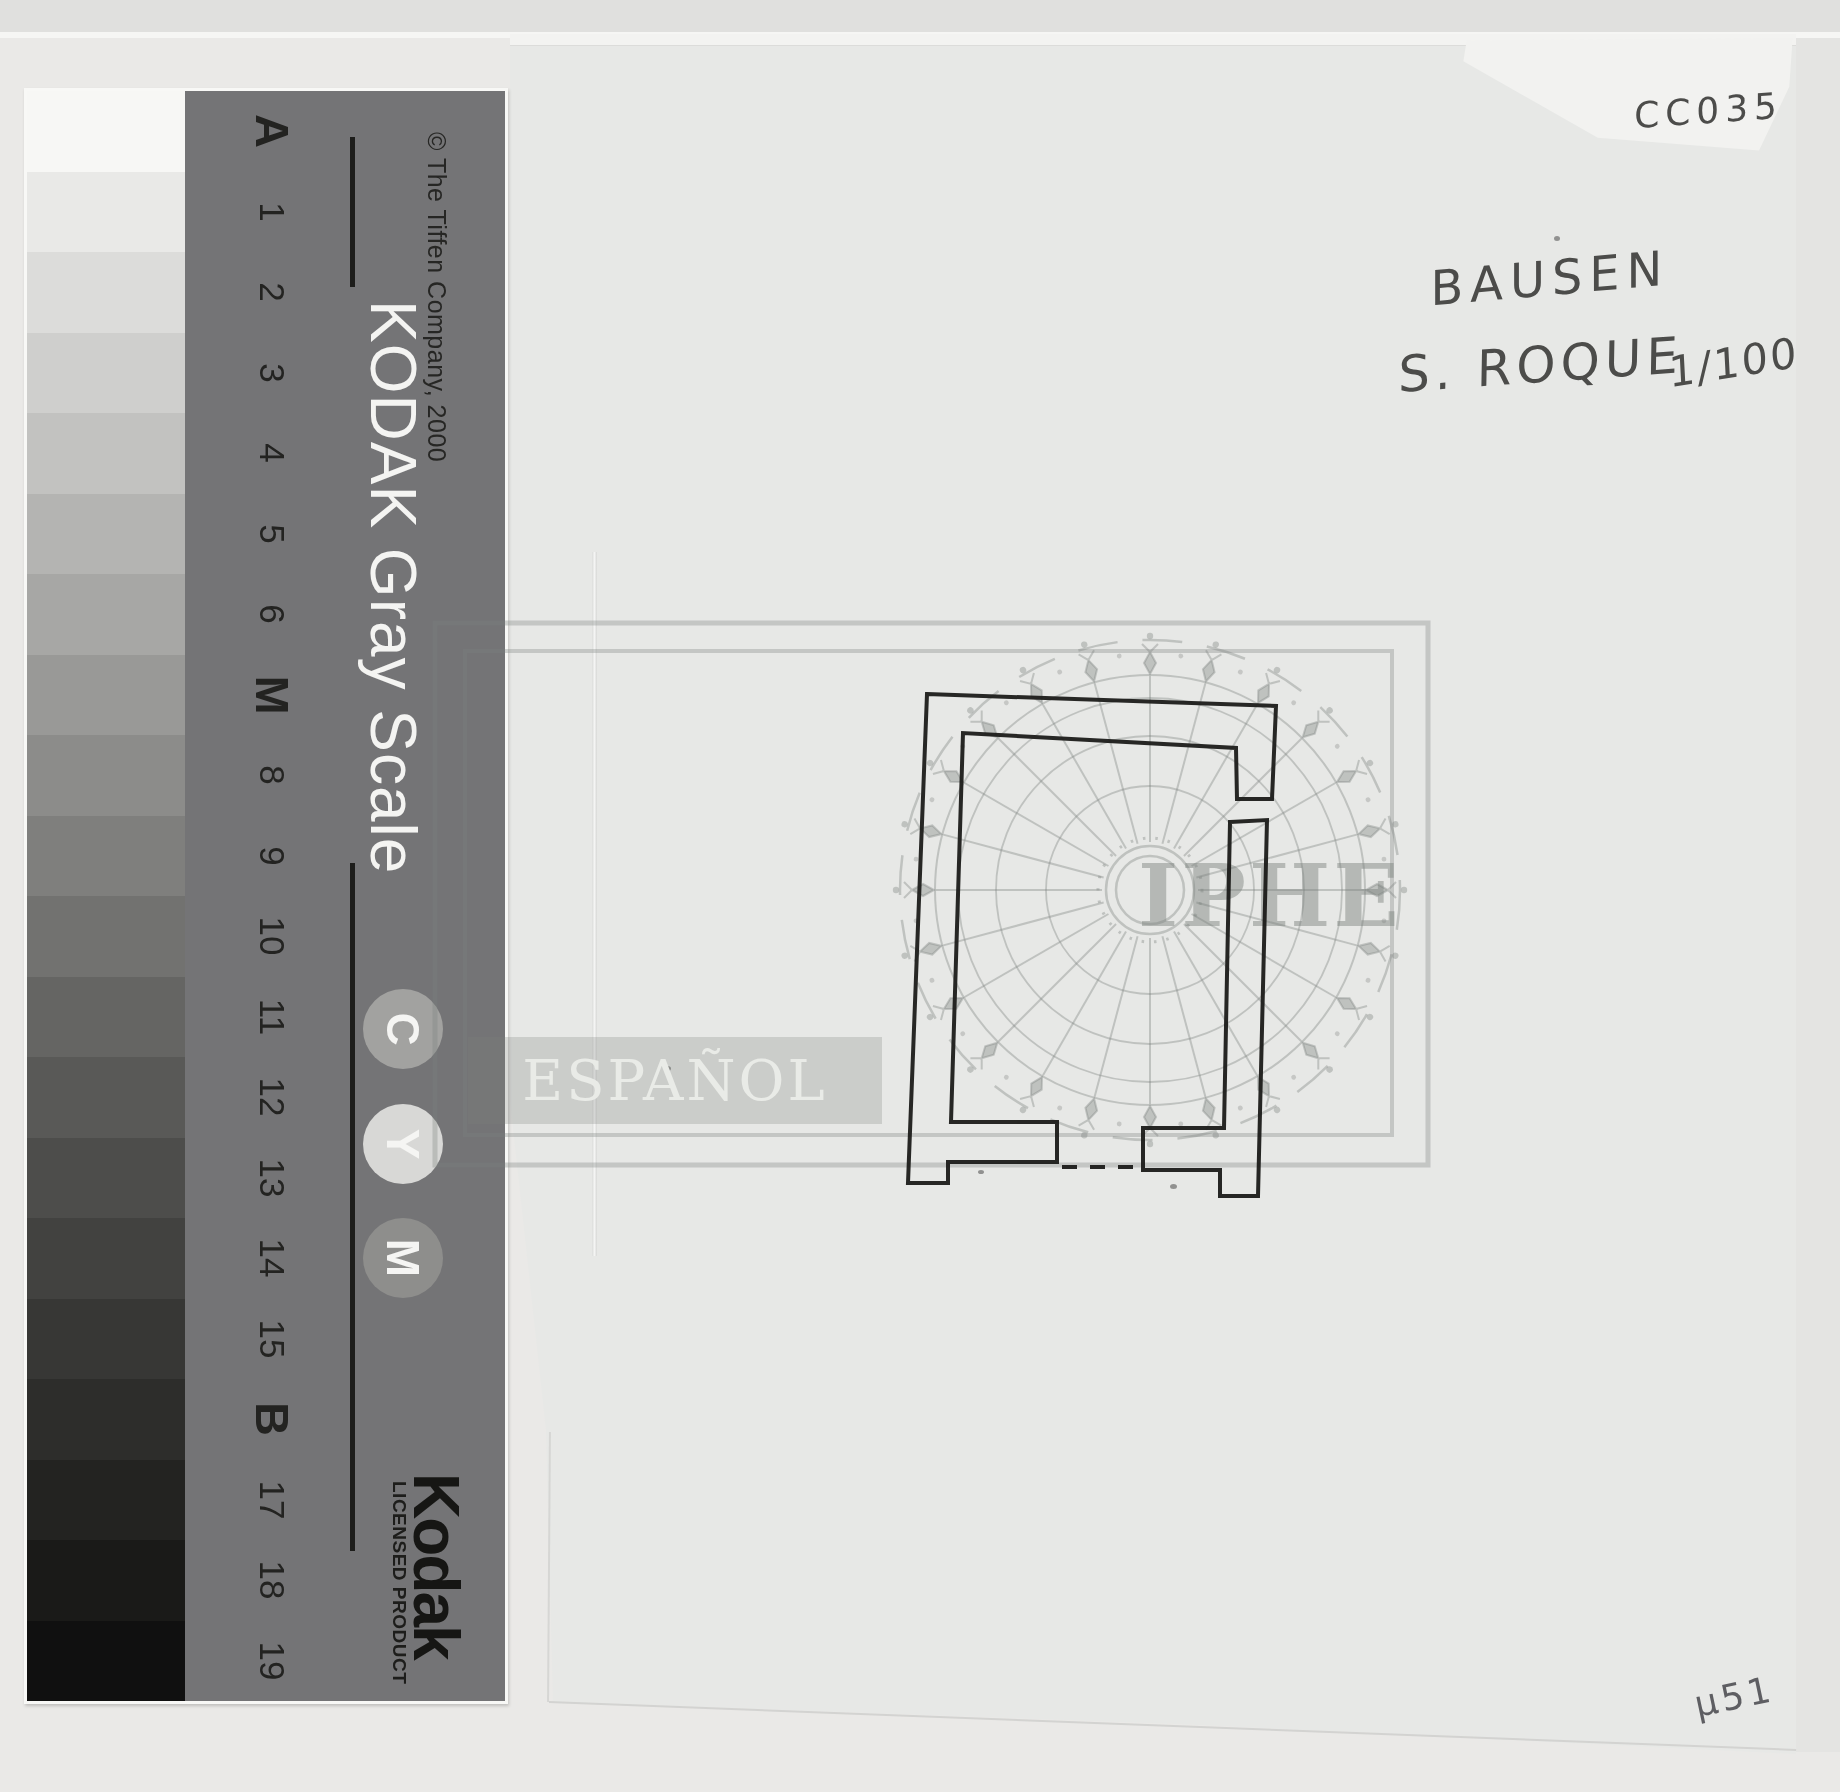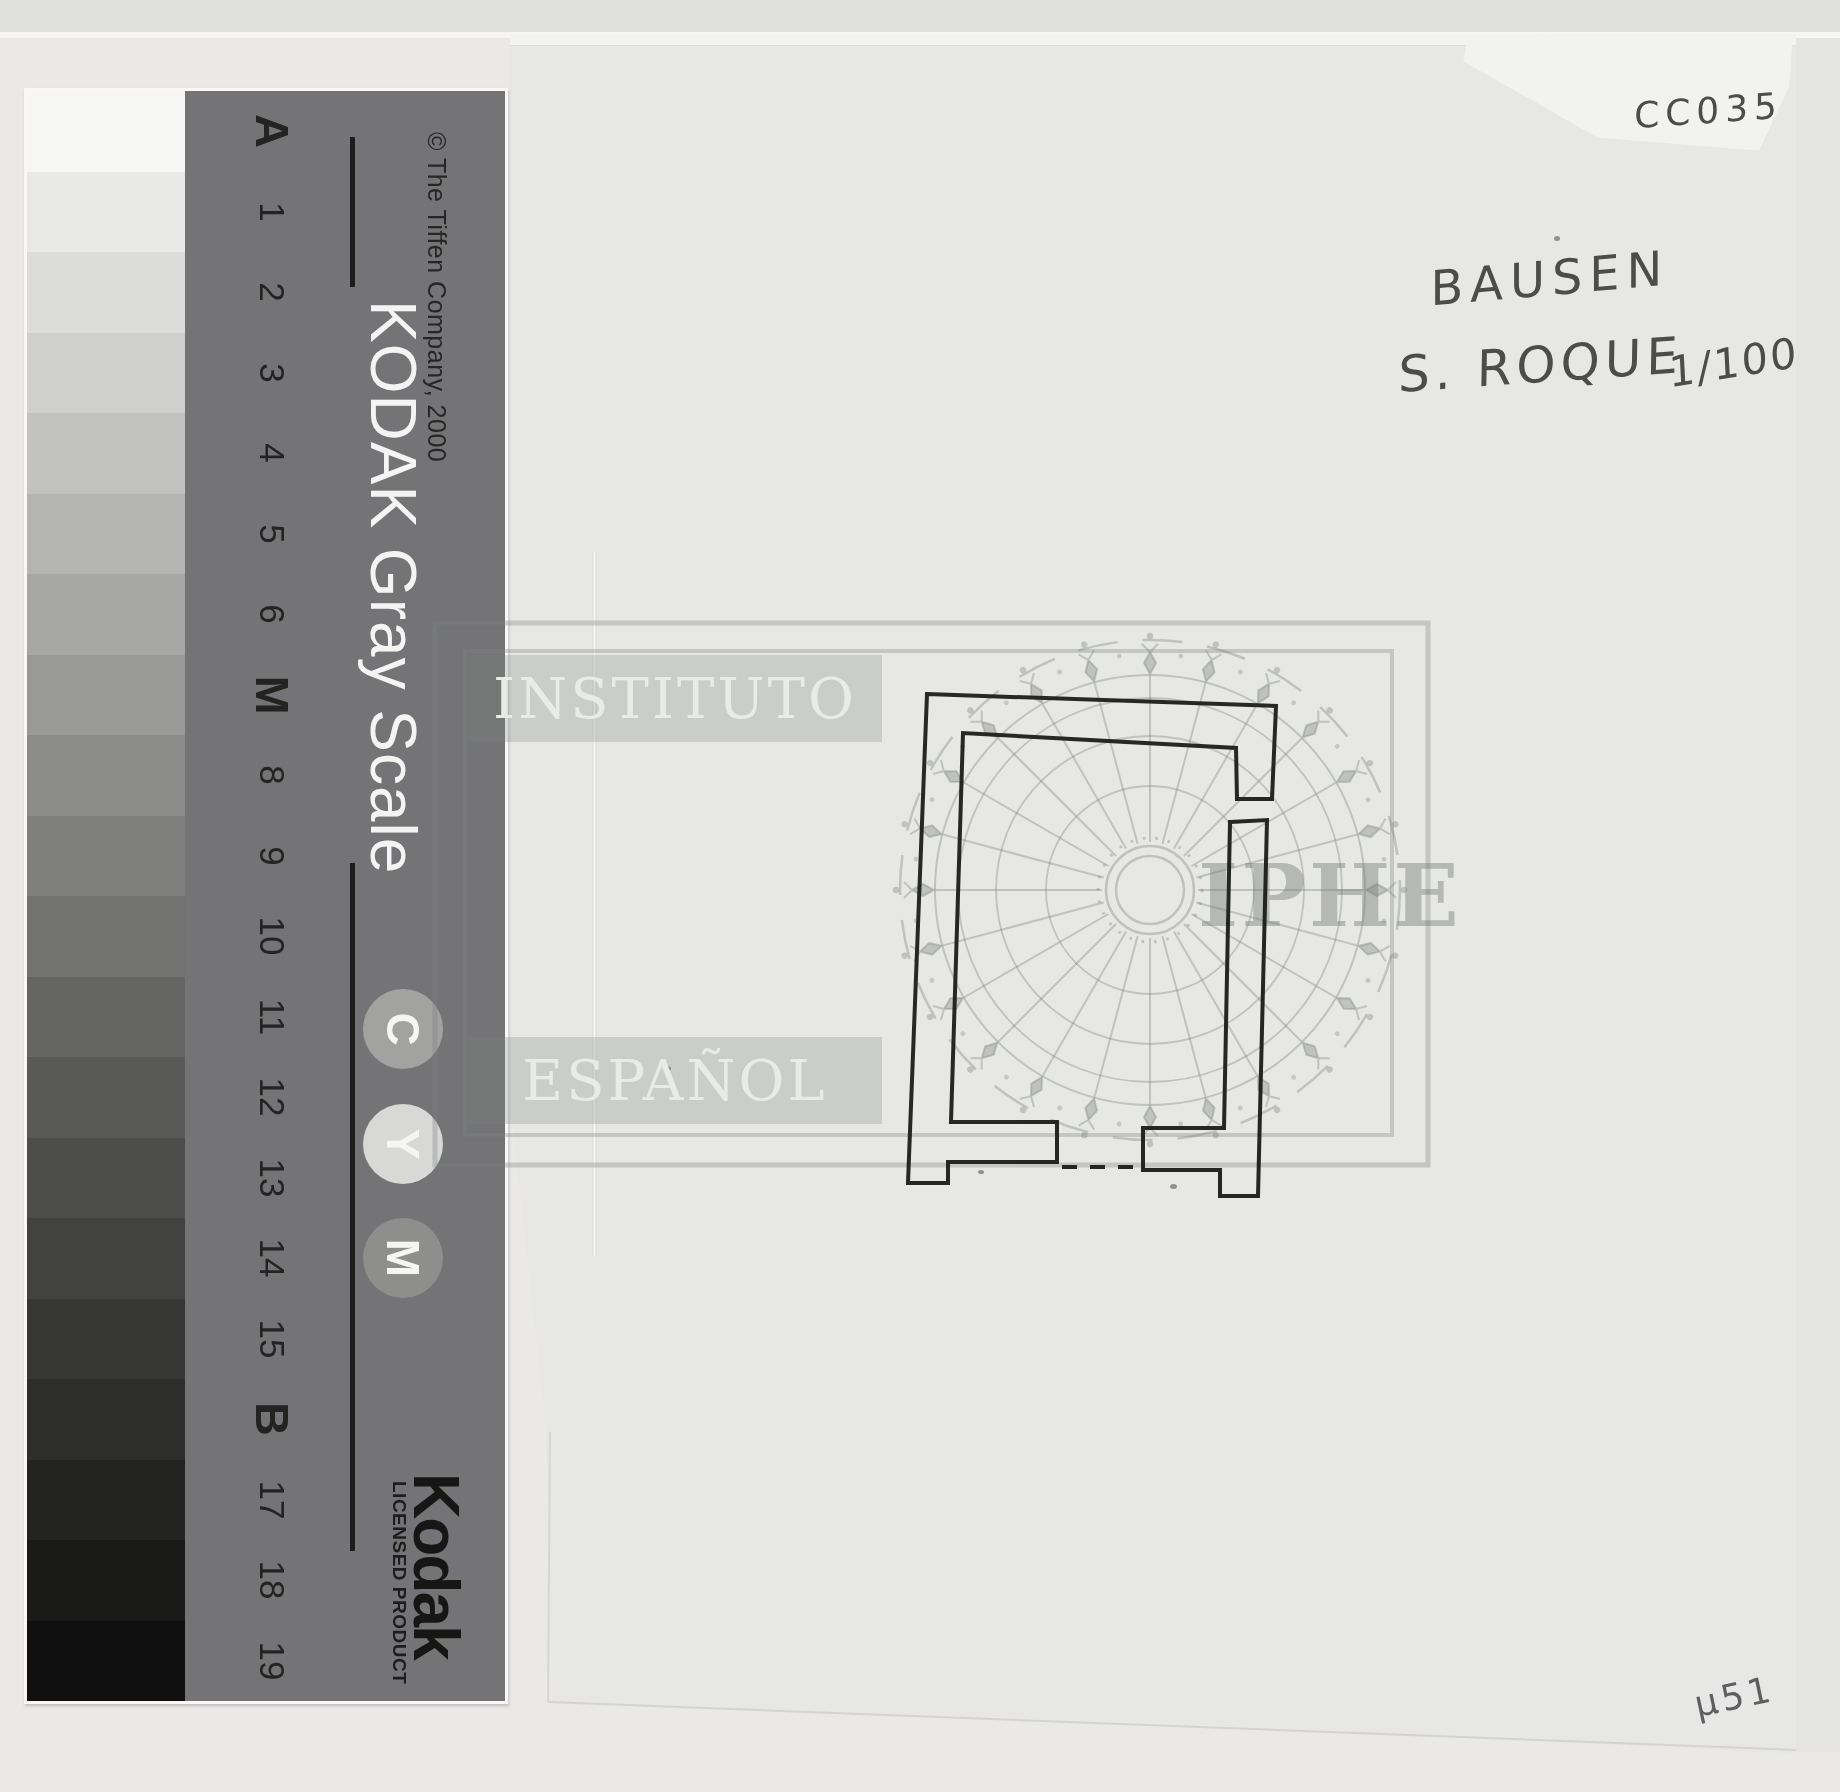--- a/index.html
+++ b/index.html
@@ -60,21 +60,21 @@
   
   .wm-layer{left:0;top:0;width:1840px;height:1792px;z-index:3;pointer-events:none;}
   .wm-band{
     position:absolute;left:468px;width:414px;height:87px;
     background:rgba(123,128,125,.26);
     display:flex;align-items:center;justify-content:center;
     font-family:"DejaVu Serif", serif;font-size:56px;letter-spacing:3px;
     color:#e9ebe7;
   }
   .wm-acronym{
-    position:absolute;left:1198px;top:845px;
+    position:absolute;left:1138px;top:845px;
     font-family:"DejaVu Serif", serif;font-weight:700;font-size:86px;letter-spacing:3px;
     color:rgba(120,126,122,.45);
     text-align:right;
   }
 
   
   .plan-layer{left:0;top:0;width:1840px;height:1792px;z-index:4;pointer-events:none;}
 
   
   .hand{position:absolute;color:#4c4c4a;font-family:"DejaVu Sans", sans-serif;white-space:nowrap;z-index:5;}
@@ -273,21 +273,20 @@
           <path d="M0,-238 l6,11 l-6,11 l-6,-11 Z M0,-238 l8,-8 M0,-238 l-8,-8" fill="rgba(127,132,129,.38)" stroke-width="2" transform="rotate(330)"></path>
           <circle cx="0" cy="-254" r="3.2" fill="rgba(127,132,129,.38)" stroke="none" transform="rotate(330)"></circle>
           <circle cx="0" cy="-236" r="2.4" fill="rgba(127,132,129,.32)" stroke="none" transform="rotate(337.5)"></circle>
           <line x1="0" y1="-48" x2="0" y2="-214" stroke-width="2" transform="rotate(345)"></line>
           <path d="M0,-238 l6,11 l-6,11 l-6,-11 Z M0,-238 l8,-8 M0,-238 l-8,-8" fill="rgba(127,132,129,.38)" stroke-width="2" transform="rotate(345)"></path>
           <circle cx="0" cy="-254" r="3.2" fill="rgba(127,132,129,.38)" stroke="none" transform="rotate(345)"></circle>
           <circle cx="0" cy="-236" r="2.4" fill="rgba(127,132,129,.32)" stroke="none" transform="rotate(352.5)"></circle>
         </g>
     </g>
   </svg>
-  <div class="wm-band" style="top:655px">INSTITUTO</div>
   <div class="wm-band" style="top:1037px">ESPAÑOL</div>
   <div class="wm-acronym">IPHE</div>
 </div>
 
 <div class="abs plan-layer">
   <svg width="1840" height="1792" viewBox="0 0 1840 1792">
     <g stroke="#1c1c1a" stroke-width="4" fill="none" stroke-linejoin="miter" opacity=".95">
       <path d="M 927,694 L 1276,706 L 1272,799 L 1237,799 L 1236,748 L 963,733 L 951,1122 L 1057,1122 L 1057,1162 L 948,1162 L 948,1183 L 908,1183 Z"></path>
       <path d="M 1230,822 L 1267,820 L 1258,1196 L 1220,1196 L 1220,1170 L 1143,1170 L 1143,1128 L 1224,1128 Z"></path>
       <path stroke-dasharray="15 13" d="M 1062,1167 L 1140,1167"></path>

